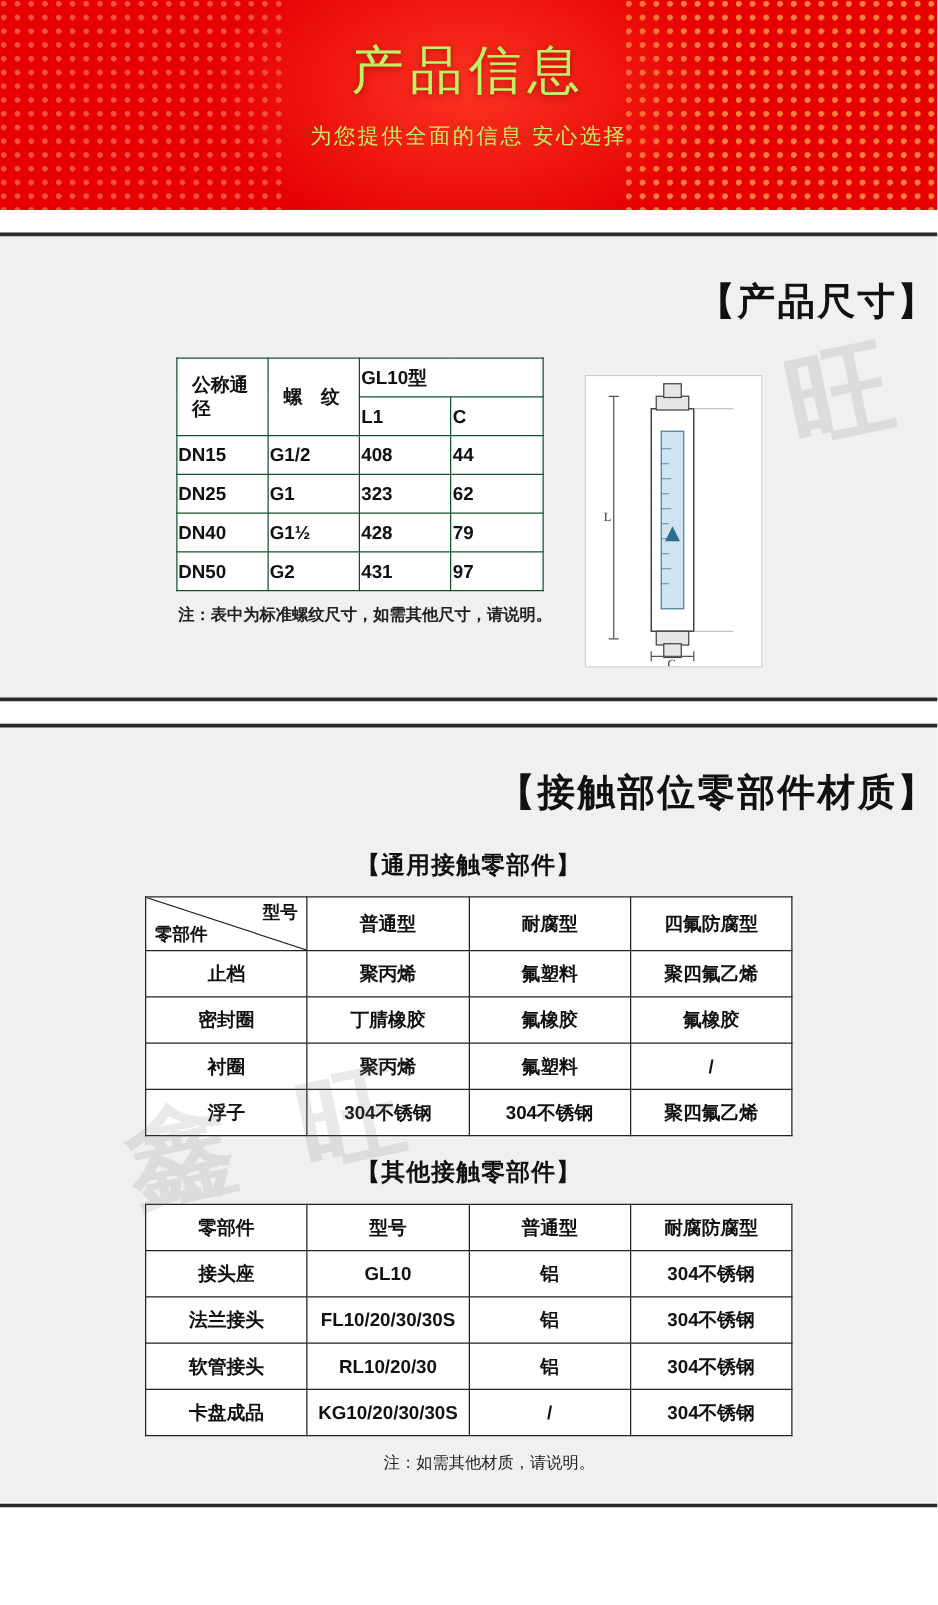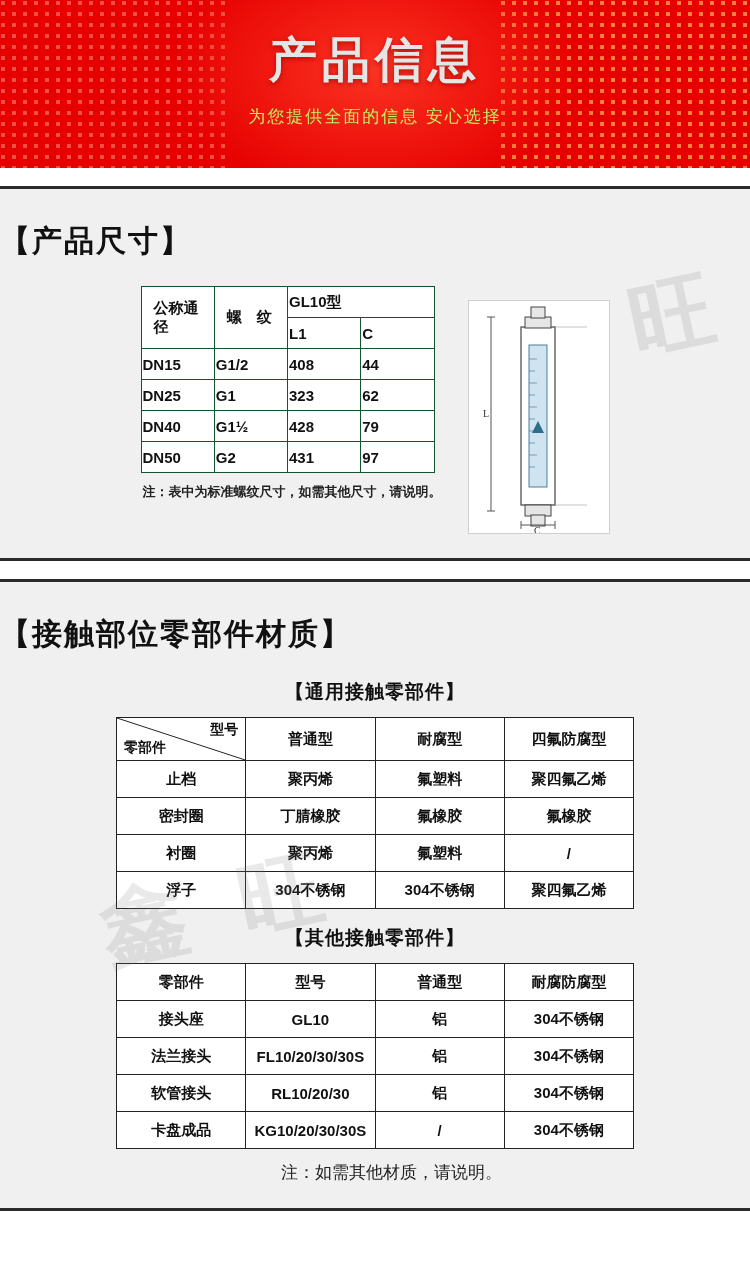--- a/index.html
+++ b/index.html
@@ -49,23 +49,23 @@
     width: 420px; height: 260px;
     background: radial-gradient(ellipse at center, rgba(255,60,40,0.85) 0%, rgba(230,0,0,0) 70%);
   }
   .banner-inner {
     position: relative;
     z-index: 3;
     text-align: center;
     padding-top: 28px;
   }
   .banner-title {
-    font-size: 48px;
-    font-weight: bold;
-    color: #e5e5e5;
+    font-size: 42px;
+    font-weight: normal;
+    color: #bef264;
     letter-spacing: 5px;
     margin: 0;
     text-shadow: 0 2px 5px rgba(120,0,0,0.55);
   }
   .banner-sub {
     margin-top: 13px;
     font-size: 17px;
     color: #bef264;
     letter-spacing: 2px;
   }
@@ -76,21 +76,21 @@
     border-top: 3px solid #2b2b2b;
     border-bottom: 3px solid #2b2b2b;
     padding: 26px 0 24px 0;
     position: relative;
   }
   .gap {
     height: 18px;
     background: #ffffff;
   }
   .sec-title {
-    text-align: left;
+    text-align: right;
     font-size: 30px;
     font-weight: bold;
     color: #111;
     letter-spacing: 2px;
     margin: 6px 0 24px 0;
   }
   .sub-title {
     text-align: center;
     font-size: 19px;
     font-weight: bold;
@@ -132,21 +132,21 @@
 
   .note {
     font-size: 13px;
     color: #222;
     margin-top: 10px;
     text-align: left;
     padding-left: 2px;
     font-weight: bold;
   }
   .note-center {
-    font-size: 17px;
+    font-size: 13px;
     color: #222;
     text-align: center;
     margin-top: 12px;
     margin-left: 33px;
   }
 
   
   .drawing {
     width: 140px;
     height: 232px;

